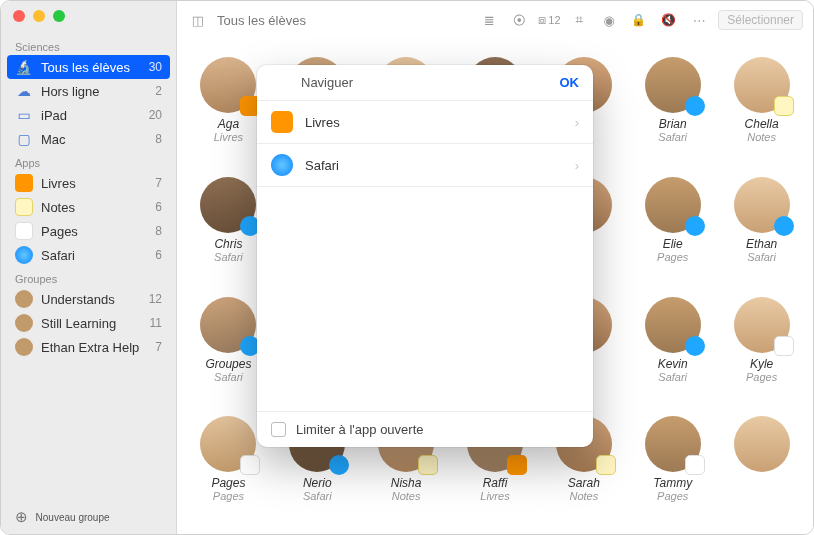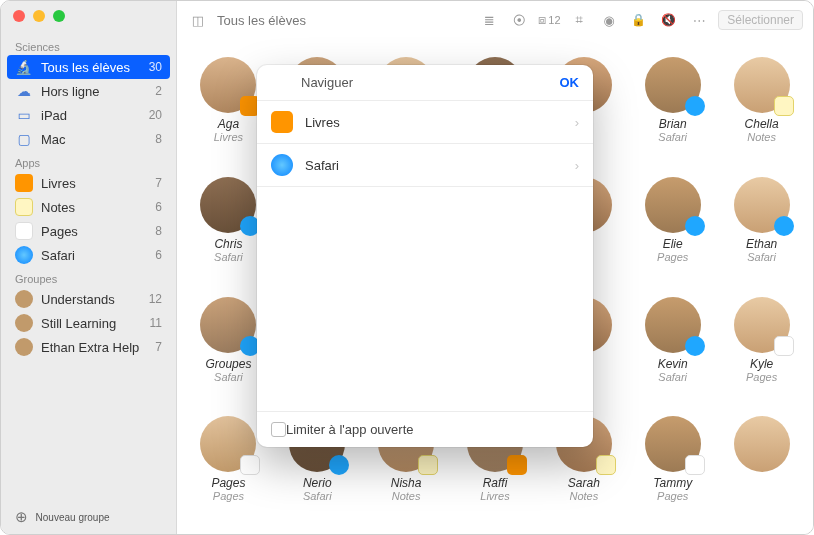--- a/index.html
+++ b/index.html
@@ -92,21 +92,21 @@
 .mnav .mok { color: #0a60ff; font-size: 13px; font-weight: 700; }
 .mlist { flex: 1; }
 .mrow {
   display: flex; align-items: center; padding: 10px 14px; gap: 12px;
   border-bottom: 1px solid #ececec; font-size: 13px; color: #333;
 }
 .mrow .mic { width: 22px; height: 22px; border-radius: 5px; }
 .mrow .chev { color: #c9c9c9; font-size: 13px; }
 .mic.livres { background: #ff9500; }
 .mic.safari { background: radial-gradient(#63c8ff,#0a84ff); border-radius: 50%; }
-.mfoot { border-top: 1px solid #ececec; padding: 10px 14px; display: flex; font-size: 13px; color: #444; }
+.mfoot { border-top: 1px solid #ececec; padding: 10px 14px; display: flex; gap: 10px; font-size: 13px; color: #444; }
 .chk { width: 15px; height: 15px; border: 1px solid #bcbcbc; border-radius: 3px; background: #fff; }
 
 
 .ic-microscope::before { content: "🔬"; font-size: 14px;}
 .ic-offline::before { content: "☁︎"; color:#4a7dd6;}
 .ic-ipad::before { content: "▭"; color:#4a7dd6; }
 .ic-mac::before { content: "▢"; color:#4a7dd6;}
 .ic-livres { width:18px;height:18px;background:#ff9500;border-radius:4px;}
 .ic-notes { width:18px;height:18px;background:#fff6c2;border:1px solid #e3d36a;border-radius:4px;}
 .ic-pages { width:18px;height:18px;background:#fff;border:1px solid #ddd;border-radius:4px;}

